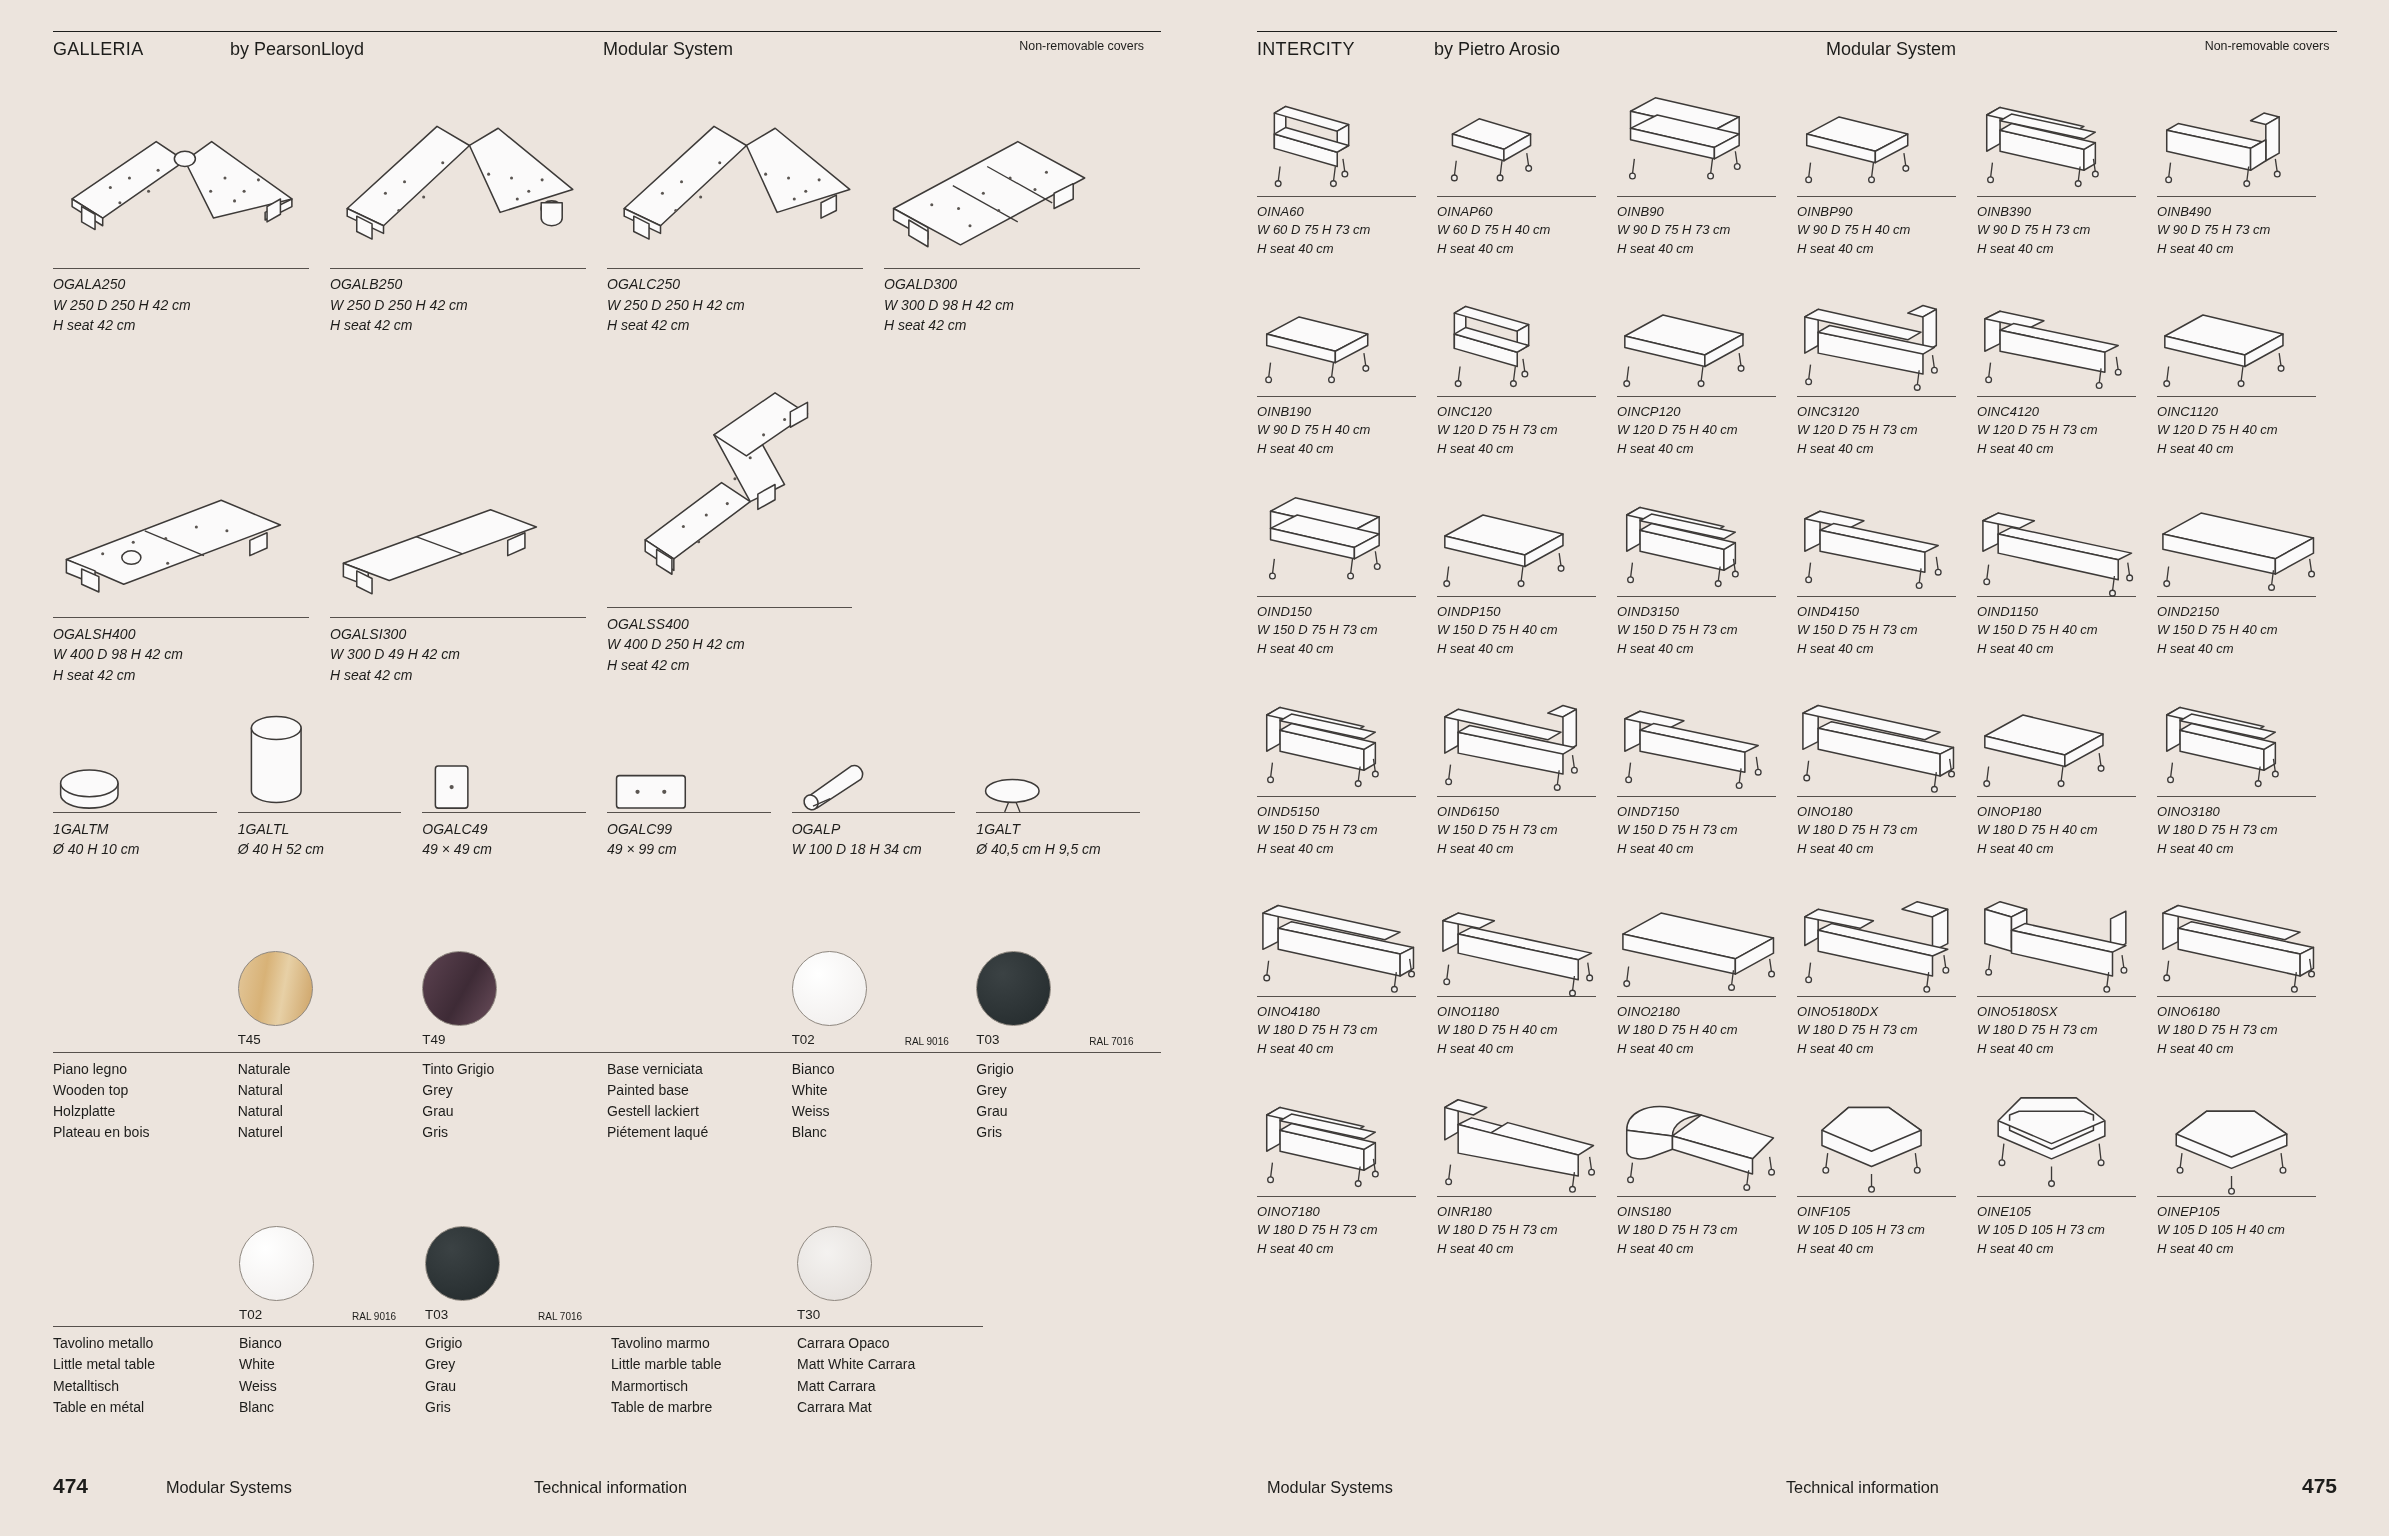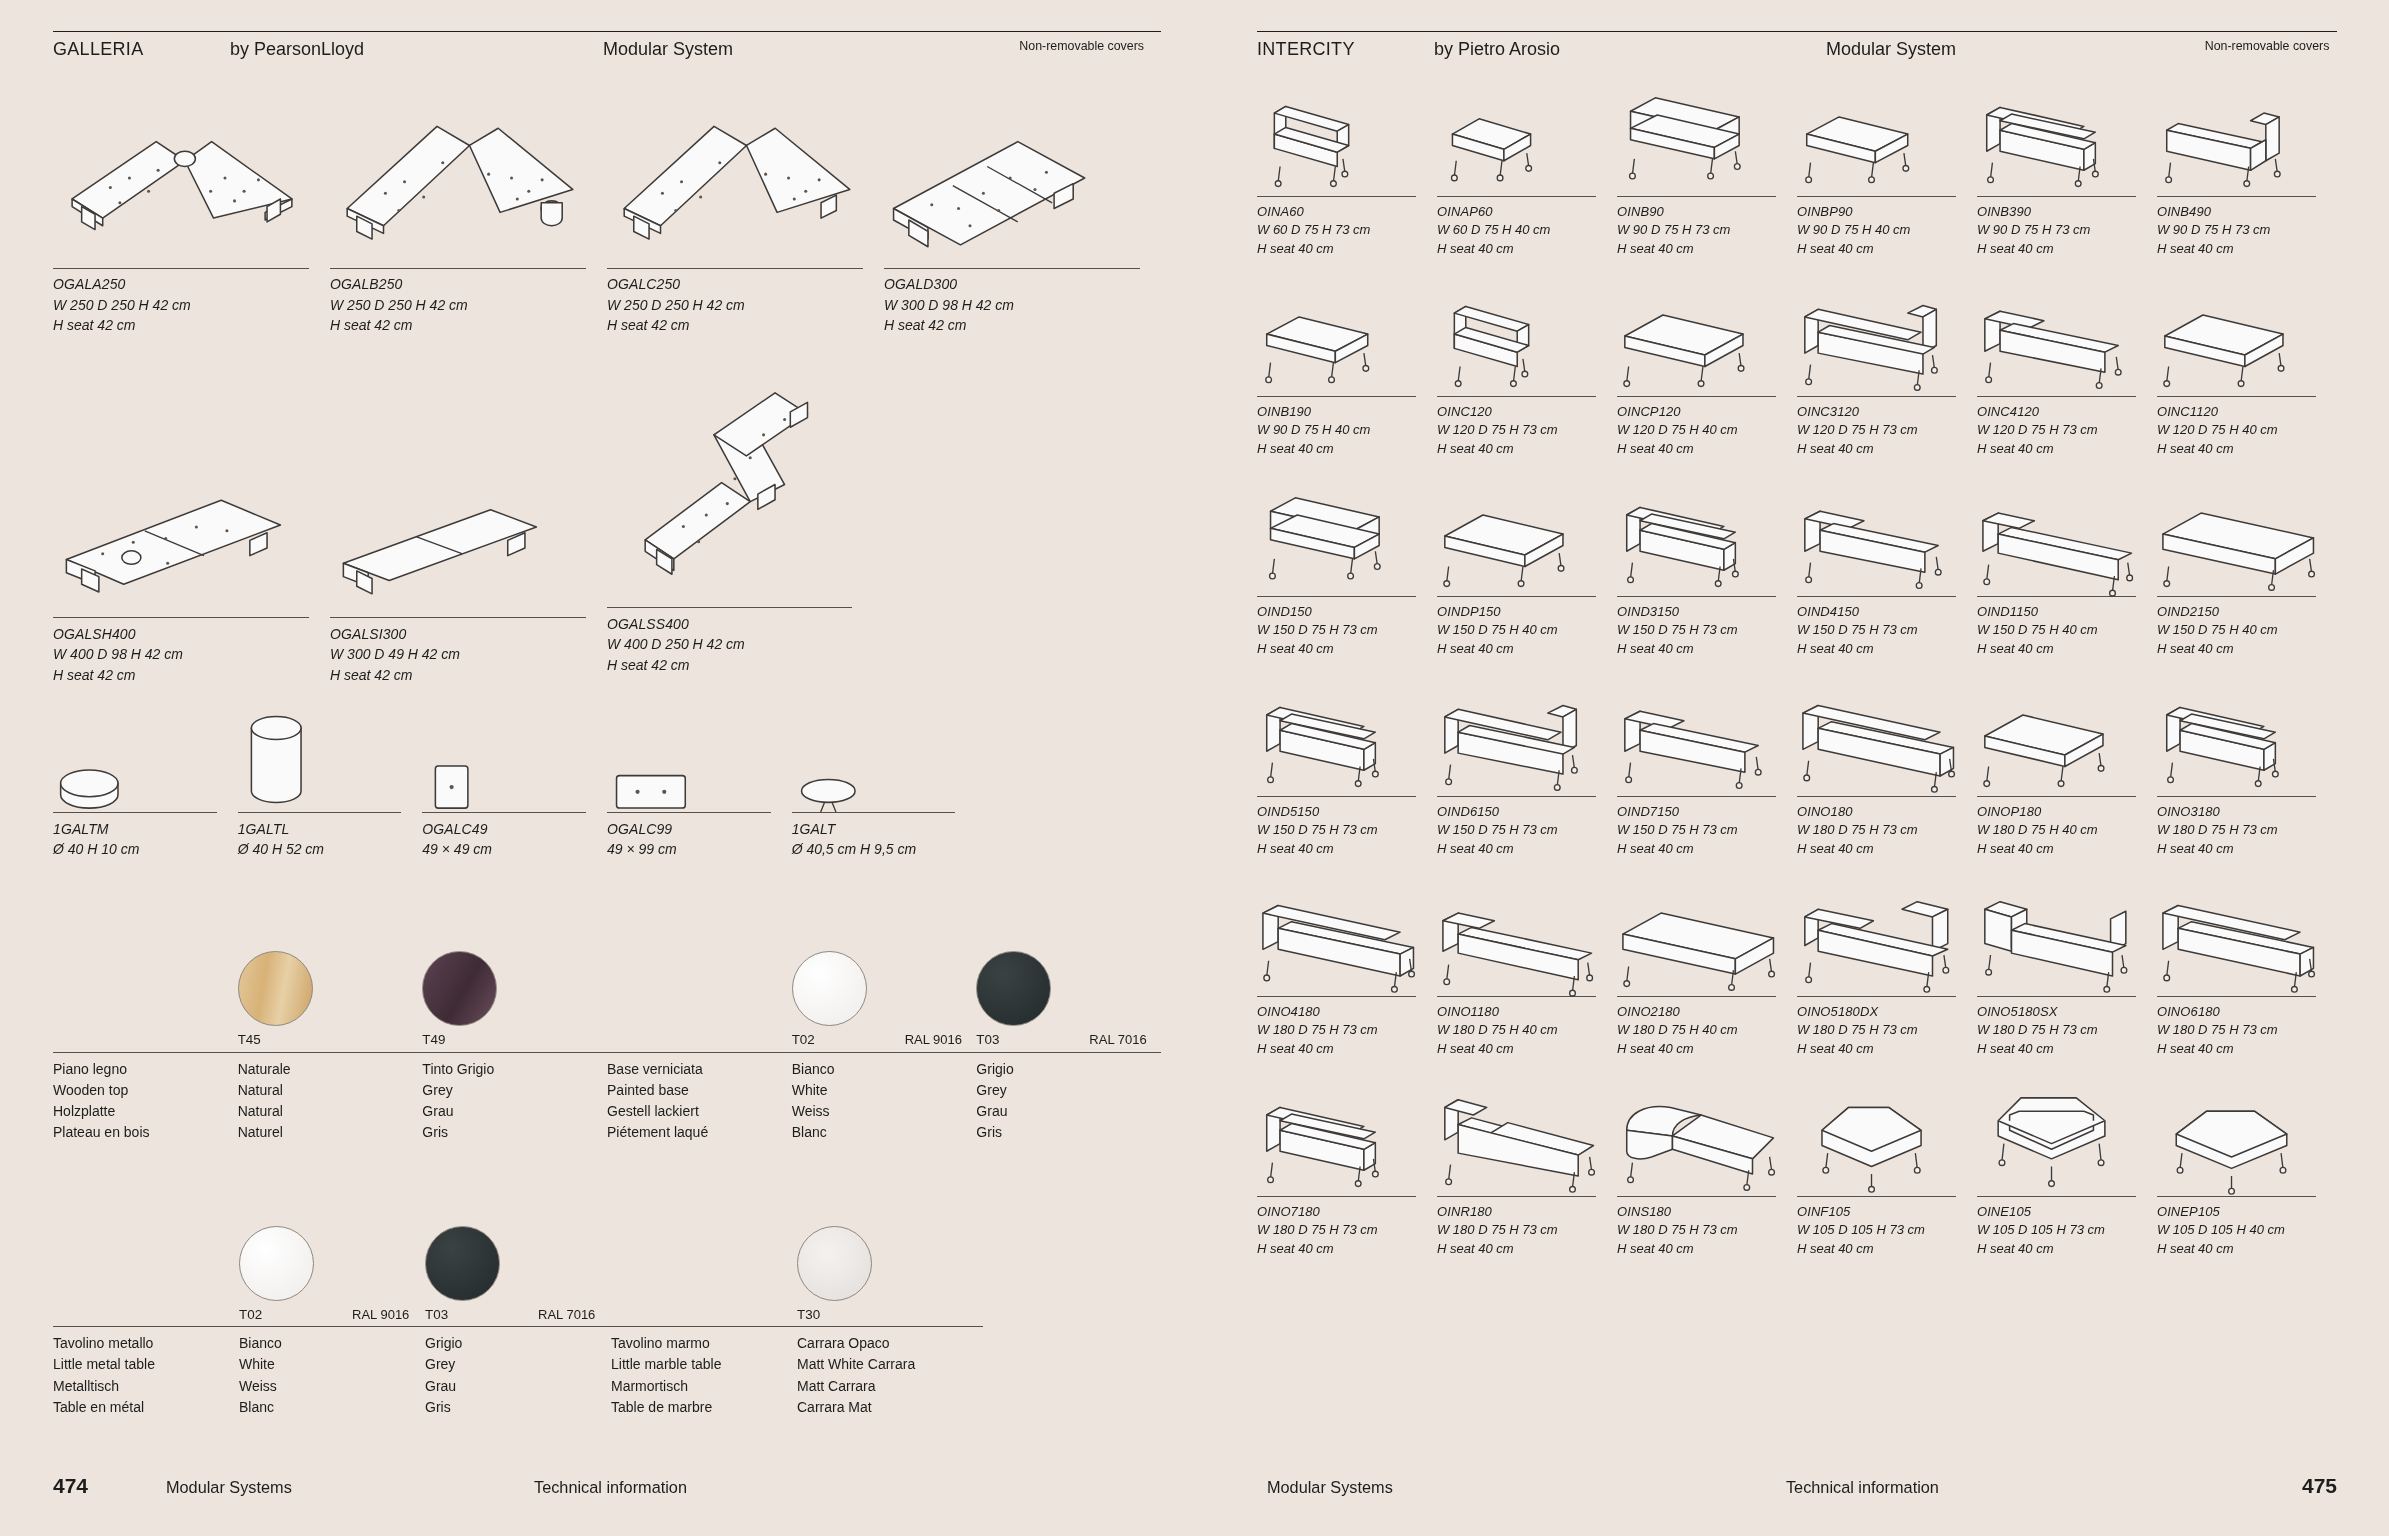--- a/index.html
+++ b/index.html
@@ -59,21 +59,21 @@
   .fin-col { position: relative; }
   .sw-wrap { height: 115px; display: flex; align-items: flex-end; }
   .swatch { width: 75px; height: 75px; border-radius: 50%; border: 1px solid #8f8880; }
   .sw-wood    { background: linear-gradient(100deg,#e3c79a,#d8b277 35%,#e7d0a6 60%,#cda265); }
   .sw-purple  { background: linear-gradient(120deg,#5d4351,#3e2b36 55%,#6b4e5c); }
   .sw-white   { background: radial-gradient(circle at 35% 30%,#ffffff,#efecea); }
   .sw-dark    { background: radial-gradient(circle at 35% 30%,#3b4244,#22292b); }
   .sw-marble  { background: radial-gradient(circle at 40% 35%,#f4f2f0,#e2ddd9); }
   .fin-code-row { height: 21px; display: flex; align-items: flex-end; font-size: 13.4px; }
   .fin-code { width: 113px; }
-  .fin-ral  { font-size: 13px; }
+  .fin-ral  { font-size: 10px; }
   .fin-rule { border-top: 1px solid #56504c; margin-top: 4.8px; }
   .fin-lines { padding-top: 5.7px; font-size: 14px; line-height: 1.52; }
 
   
   .footer {
     position: absolute; bottom: 38px; left: 53px; right: 53px;
     display: flex; align-items: baseline; font-size: 16.3px;
   }
   .footer .pg { font-size: 21px; font-weight: bold; }
   .page-left  .footer .f1 { width: 113px; }
@@ -341,20 +341,33 @@
             <circle class="dot" cx="60" cy="49" r="2.2"></circle>
           </svg>
         </div>
         <div class="cap">
           <div class="code">OGALC99</div>
           <div class="dim">49 × 99 cm</div>
         </div>
       </div>
       <div class="cell">
         <div class="thumb row-small">
+          <svg width="105" height="67" viewBox="0 0 110 70">
+            <path class="ln" d="M14 56 L62 22 A9 9 0 0 1 72 36 L26 66 A9 9 0 0 1 14 56 Z"></path>
+            <ellipse class="ln" cx="20" cy="60" rx="7" ry="8" transform="rotate(-35 20 60)"></ellipse>
+            <path class="stk" d="M22 64 L40 56"></path>
+          </svg>
+        </div>
+        <div class="cap">
+          <div class="code">OGALP</div>
+          <div class="dim">W 100 D 18 H 34 cm</div>
+        </div>
+      </div>
+      <div class="cell">
+        <div class="thumb row-small">
           <svg width="86" height="67" viewBox="0 0 90 70">
             <ellipse class="ln" cx="38" cy="48" rx="28" ry="12"></ellipse>
             <path class="stk" d="M34 60 L30 70 M42 60 L46 70"></path>
           </svg>
         </div>
         <div class="cap">
           <div class="code">1GALT</div>
           <div class="dim">Ø 40,5 cm H 9,5 cm</div>
         </div>
       </div>

